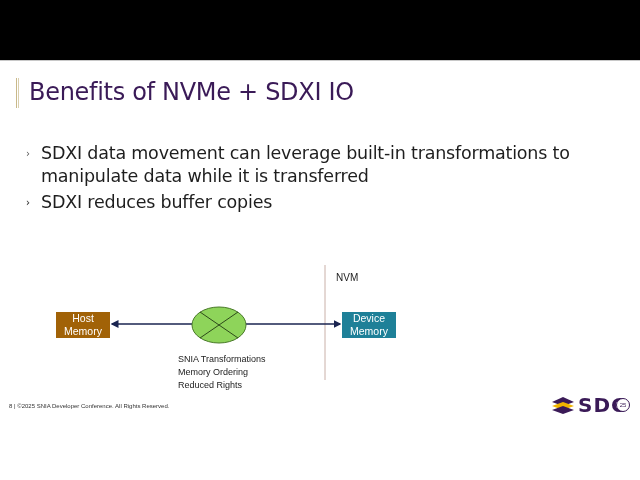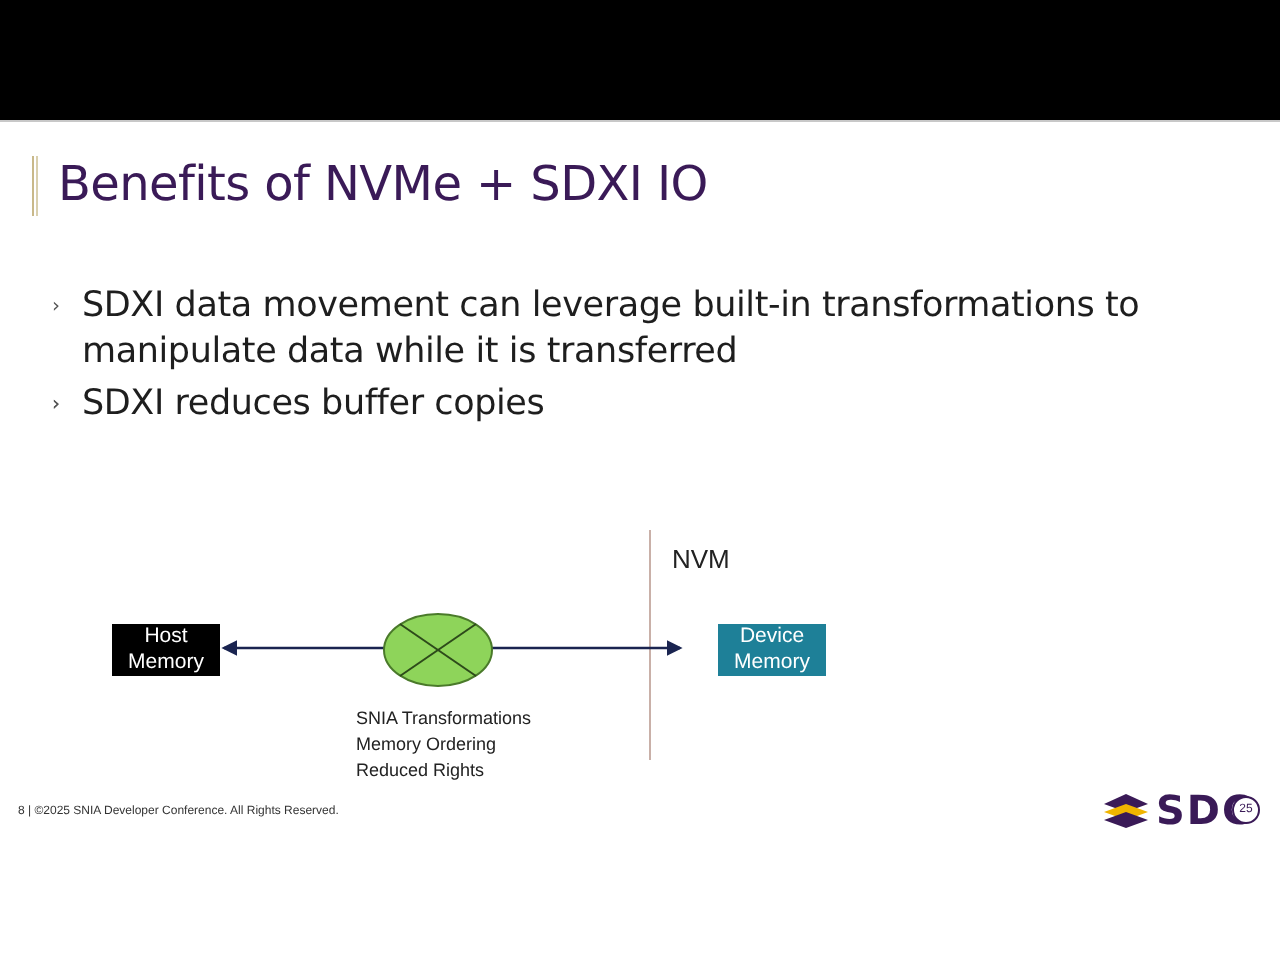--- a/index.html
+++ b/index.html
@@ -6,23 +6,23 @@
   body { width: 640px; height: 480px; background: #000; position: relative; overflow: hidden; font-family: "Liberation Sans", sans-serif; }
   .slide { position: absolute; left: 0; top: 60px; width: 640px; height: 456px; background: #fff; }
   .topline { position: absolute; left: 0; top: 0; width: 640px; height: 1px; background: #c8c8c8; }
   .title-bar { position: absolute; left: 16px; top: 18px; width: 3px; height: 30px; border-left: 1px solid #c9b98a; border-right: 1px solid #d9cfae; box-sizing: border-box; }
   .title { position: absolute; left: 29px; top: 18px; font-size: 24px; color: #3a1a57; font-family: "DejaVu Sans", sans-serif; letter-spacing: -0.3px; }
   .bullets { position: absolute; left: 26px; top: 82px; width: 600px; }
   .bullet { position: relative; padding-left: 15px; font-size: 17.5px; line-height: 23px; color: #1e1e1e; margin-bottom: 3px; font-family: "DejaVu Sans", sans-serif; letter-spacing: -0.2px; }
   .bullet .mark { position: absolute; left: 0; top: 0; font-size: 10px; color: #555; }
   .diagram { position: absolute; left: 0; top: 0; width: 640px; height: 360px; }
   .box { position: absolute; color: #fff; font-size: 10.5px; line-height: 13px; text-align: center; }
-  .host { left: 56px; top: 252px; width: 54px; height: 26px; background: #000000; }
-  .device { left: 342px; top: 252px; width: 54px; height: 26px; background: #1e8098; margin-left: 17px; }
-  .nvm-label { position: absolute; left: 336px; top: 212px; font-size: 13px; color: #222; }
+  .host { left: 56px; top: 252px; width: 54px; height: 26px; background: #a16207; }
+  .device { left: 342px; top: 252px; width: 54px; height: 26px; background: #1e8098; }
+  .nvm-label { position: absolute; left: 336px; top: 212px; font-size: 10px; color: #222; }
   .caption { position: absolute; left: 178px; top: 293px; font-size: 9px; line-height: 13px; color: #222; }
   .footer { position: absolute; left: 9px; top: 343px; font-size: 6px; color: #333; }
   .logo { position: absolute; left: 550px; top: 334px; width: 80px; height: 22px; }
   .logo-text { position: absolute; left: 28px; top: 0; font-size: 20px; font-weight: bold; color: #3a1a57; letter-spacing: 1px; font-family: "DejaVu Sans", sans-serif; line-height: 22px; }
   .logo-badge { position: absolute; left: 66px; top: 4px; width: 12px; height: 12px; border-radius: 50%; background: #fff; border: 1px solid #3a1a57; font-size: 6px; color: #3a1a57; text-align: center; line-height: 12px; }
 </style>
 </head>
 <body>
 
 <div class="slide">

